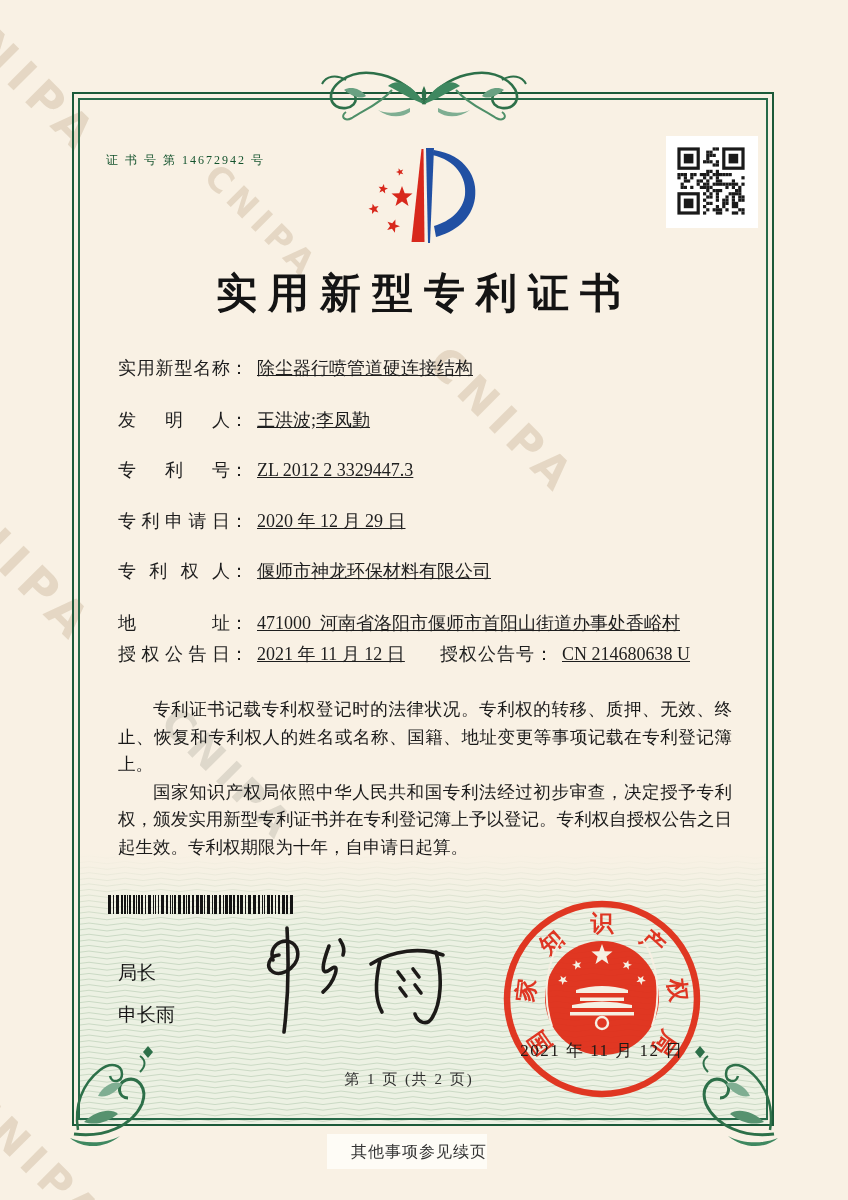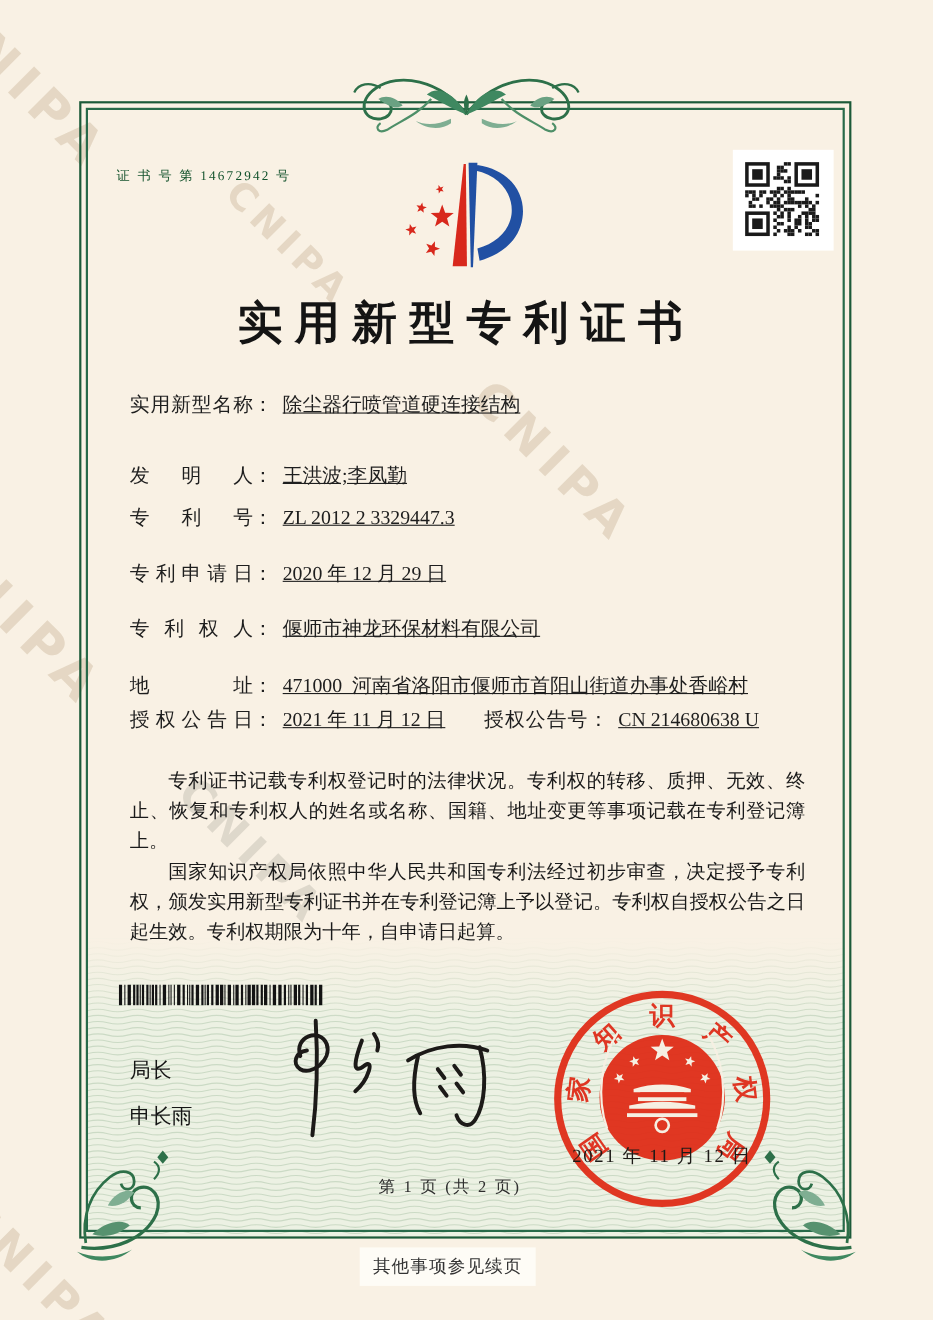--- a/index.html
+++ b/index.html
@@ -68,21 +68,21 @@
   .signer{position:absolute;left:118px;top:960px;font-size:19px;color:#151515;}
   .signer .line2{margin-top:16px;}
   .signature{position:absolute;left:243px;top:922px;}
   .seal{position:absolute;left:492px;top:884px;}
   .page-note{
     position:absolute;left:0;top:1070px;width:818px;text-align:center;
     font-size:15px;letter-spacing:2px;color:#2e2e2e;
   }
   .footer-box{
     position:absolute;left:327px;top:1134px;width:160px;height:35px;
-    background:#fefcf6;line-height:35px;text-align:center;
+    background:#fefcf6;line-height:35px;text-align:right;
     font-size:16px;color:#333;letter-spacing:1px;
   }
   svg{display:block;}
 </style>
 </head>
 <body>
 
 <div class="page">
 
   <div class="wm" style="left:-28px;top:-12px;font-size:46px;">CNIPA</div>
@@ -332,21 +332,21 @@
         <path d="M54.0,48.0L56.7,55.3L64.5,55.6L58.4,60.4L60.5,67.9L54.0,63.6L47.5,67.9L49.6,60.4L43.5,55.6L51.3,55.3Z" fill="#d8281c"></path>
         <path d="M24.6,65.7L26.8,68.8L30.6,68.0L28.3,71.1L30.3,74.5L26.6,73.2L24.0,76.1L24.1,72.3L20.5,70.7L24.2,69.5Z" fill="#d8281c"></path>
         <path d="M47.4,81.4L47.4,86.4L52.0,88.2L47.3,89.8L46.9,94.7L44.0,90.8L39.2,91.9L42.1,87.9L39.5,83.7L44.2,85.2Z" fill="#d8281c"></path>
       </g>
   </svg>
 
   <div class="title">实用新型专利证书</div>
 
   <div class="fields" id="fields">
       <div class="field-row" style="top: 356px;"><span class="f-label">实用新型名称</span><span class="f-colon">：</span><span class="f-value">除尘器行喷管道硬连接结构</span></div>
-      <div class="field-row" style="top: 408px; margin-top: 12px;"><span class="f-label">发明人</span><span class="f-colon">：</span><span class="f-value">王洪波;李凤勤</span></div>
+      <div class="field-row" style="top: 408px;"><span class="f-label">发明人</span><span class="f-colon">：</span><span class="f-value">王洪波;李凤勤</span></div>
       <div class="field-row" style="top: 458px;"><span class="f-label">专利号</span><span class="f-colon">：</span><span class="f-value">ZL 2012 2 3329447.3</span></div>
       <div class="field-row" style="top: 509px;"><span class="f-label">专利申请日</span><span class="f-colon">：</span><span class="f-value">2020 年 12 月 29 日</span></div>
       <div class="field-row" style="top: 559px;"><span class="f-label">专利权人</span><span class="f-colon">：</span><span class="f-value">偃师市神龙环保材料有限公司</span></div>
       <div class="field-row" style="top: 611px;"><span class="f-label">地址</span><span class="f-colon">：</span><span class="f-value">471000  河南省洛阳市偃师市首阳山街道办事处香峪村</span></div>
       <div class="field-row" style="top: 642px;"><span class="f-label">授权公告日</span><span class="f-colon">：</span><span class="f-value">2021 年 11 月 12 日</span><span class="grant-wrap"><span class="g-label">授权公告号</span><span class="f-colon">：</span><span class="f-value">CN 214680638 U</span></span></div>
     </div>
 
   <div class="body-text">
     <p>专利证书记载专利权登记时的法律状况。专利权的转移、质押、无效、终止、恢复和专利权人的姓名或名称、国籍、地址变更等事项记载在专利登记簿上。</p>
     <p>国家知识产权局依照中华人民共和国专利法经过初步审查，决定授予专利权，颁发实用新型专利证书并在专利登记簿上予以登记。专利权自授权公告之日起生效。专利权期限为十年，自申请日起算。</p>

